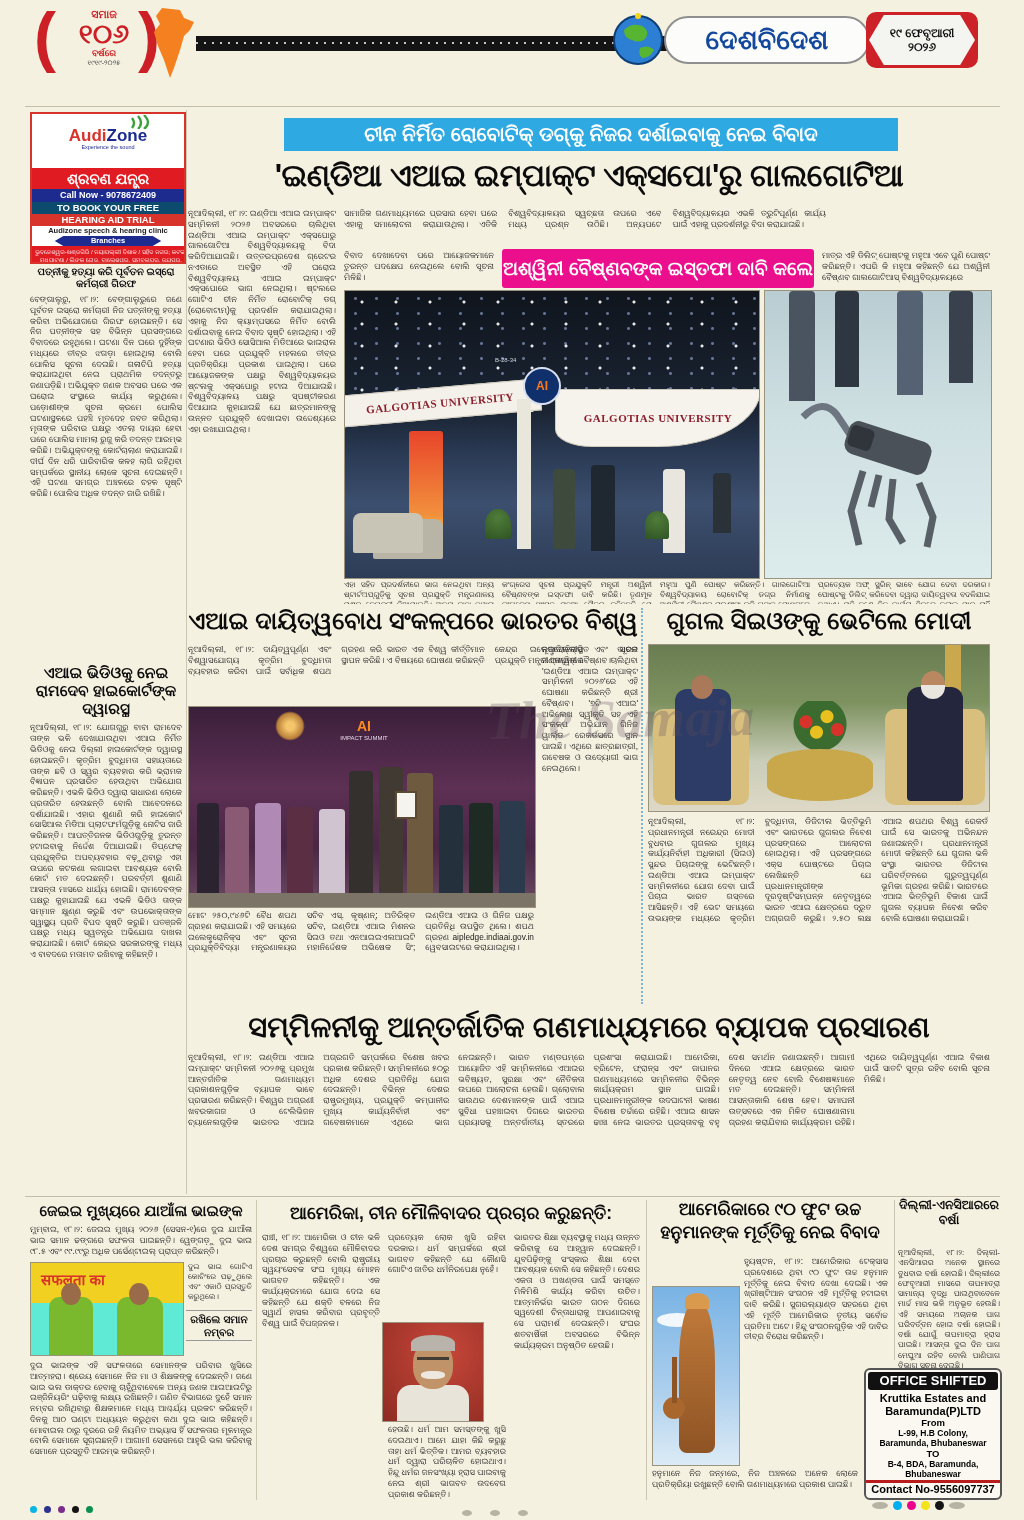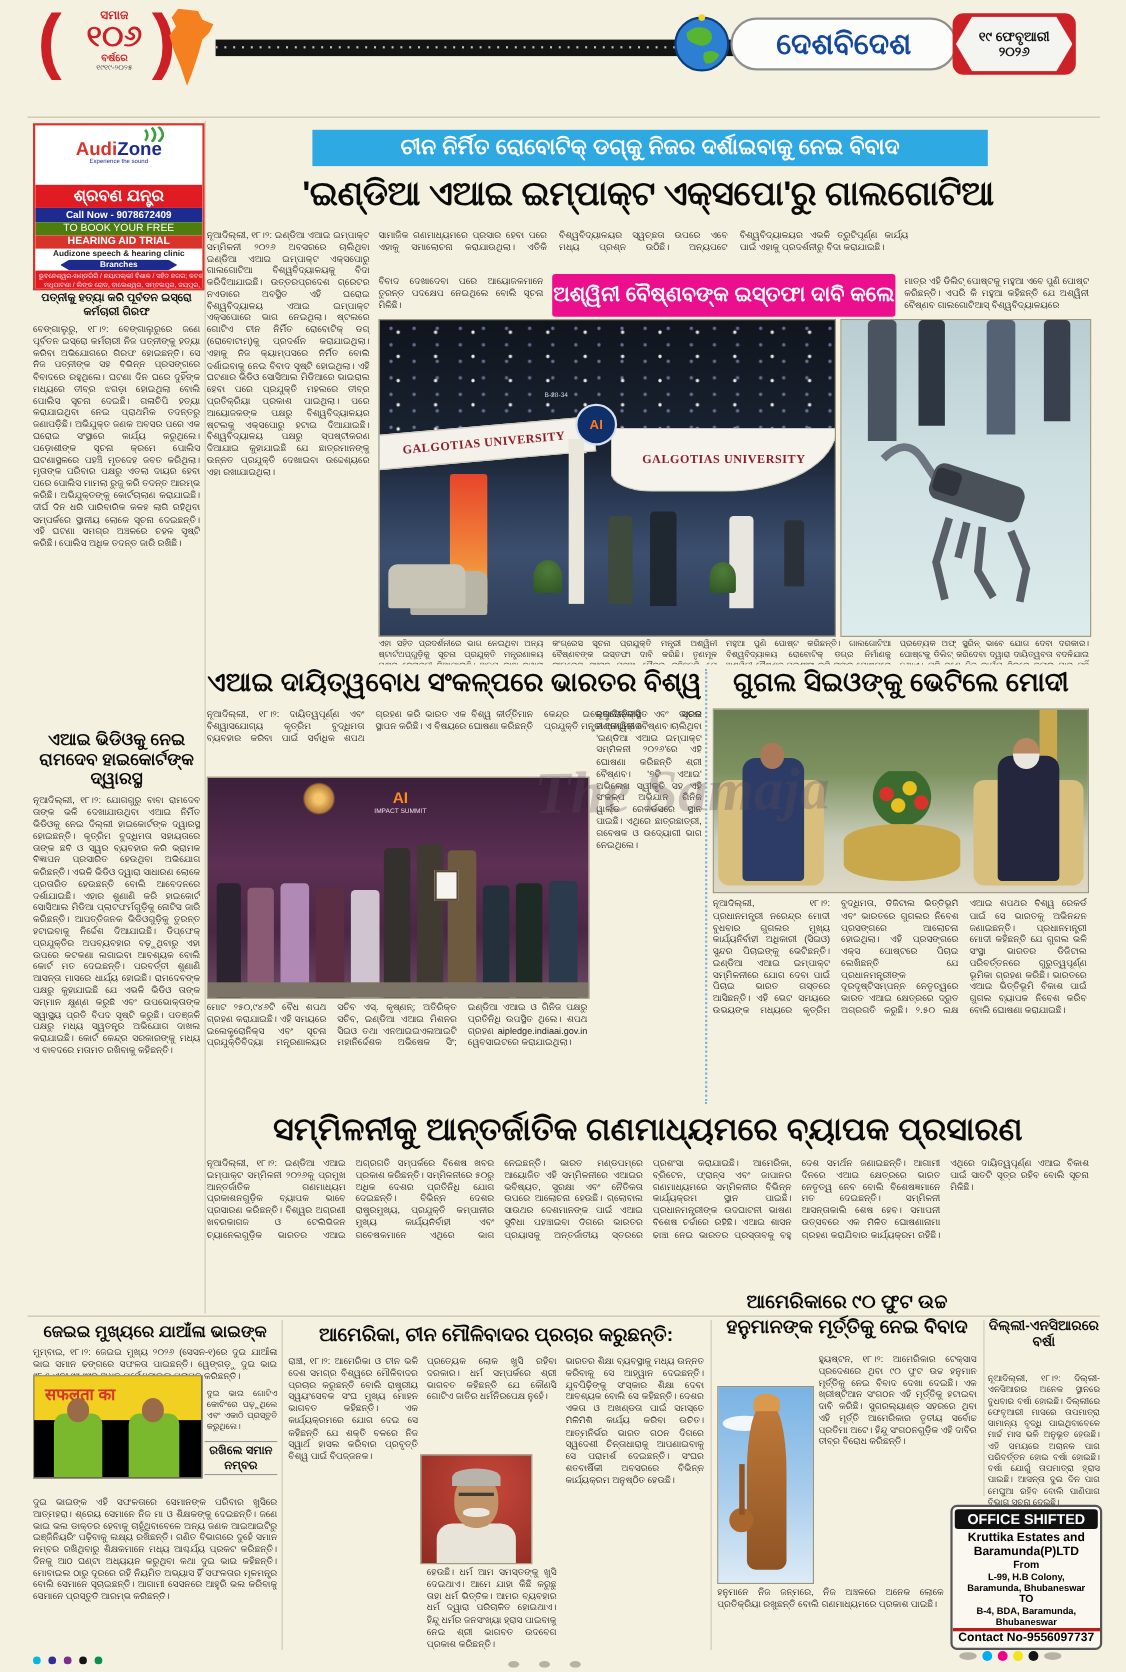--- a/index.html
+++ b/index.html
@@ -70,21 +70,21 @@
   <div class="abs" style="left:30px;top:112px;width:152px;height:148px;background:#fff;border:2px solid #d8342c;overflow:hidden">
     <svg class="abs" style="left:96px;top:1px;width:26px;height:14px" viewBox="0 0 26 14">
       <path d="M4 13 Q8 8 4 3 M10 14 Q16 8 10 1 M16 14 Q24 8 16 0" stroke="#3aa13a" stroke-width="2.4" fill="none"></path>
     </svg>
     <div class="adz-row" style="margin-top:13px;font-size:17px;font-weight:bold;line-height:1">
       <span style="color:#d8342c">Audi</span><span style="color:#1d2b8f">Zone</span>
     </div>
     <div class="adz-row" style="font-size:5.5px;color:#1d2b8f">Experience the sound</div>
     <div class="adz-row" style="margin-top:18px;background:#e11b22;color:#fff;font-size:15px;font-weight:bold;height:21px;line-height:21px">ଶ୍ରବଣ ଯନ୍ତ୍ର</div>
     <div class="adz-row" style="background:#1d2b8f;color:#fff;font-size:9px;font-weight:bold;height:13px;line-height:13px">Call Now - 9078672409</div>
-    <div class="adz-row" style="background:#4d7c0f;color:#fff;font-size:9.5px;font-weight:normal;height:12px;line-height:12px">TO BOOK YOUR FREE</div>
+    <div class="adz-row" style="background:#0c4a6e;color:#fff;font-size:9.5px;font-weight:bold;height:12px;line-height:12px">TO BOOK YOUR FREE</div>
     <div class="adz-row" style="background:#d8342c;color:#fff;font-size:9.5px;font-weight:bold;height:12px;line-height:12px">HEARING AID TRIAL</div>
     <div class="adz-row" style="font-size:7.5px;font-weight:bold;color:#222;height:10px;line-height:10px">Audizone speech &amp; hearing clinic</div>
     <div class="adz-row" style="background:#1d2b8f;color:#fff;font-size:7.5px;font-weight:bold;height:10px;line-height:10px;width:70%;margin:0 auto;clip-path:polygon(0 50%,8% 0,92% 0,100% 50%,92% 100%,8% 100%)">Branches</div>
     <div class="adz-row" style="background:#e11b22;color:#fff;font-size:6px;line-height:1.35;padding:2px 3px;height:40px">ଭୁବନେଶ୍ୱର-ଖଣ୍ଡଗିରି / ନୟାପଲ୍ଲୀ ବିଶାଳ / ସହିଦ ନଗର; କଟକ-ମଧୁପାଟଣା / ଲିଙ୍କ ରୋଡ, ବାଲେଶ୍ୱର, ସମ୍ବଲପୁର, ଜୟପୁର, ବ୍ରହ୍ମପୁର, ଭୋଗରାଇ, ରାଉରକେଲା ଏବଂ ଭବାନୀପାଟଣା</div>
   </div>
 
   <div class="abs" style="left:30px;top:266px;width:152px;height:396px">
     <div class="hl" style="font-size:10px;line-height:1.15">ପତ୍ନୀକୁ ହତ୍ୟା କରି ପୂର୍ବତନ ଇସ୍ରୋ କର୍ମଚାରୀ ଗିରଫ</div>
     <div class="news" style="margin-top:5px;height:352px">ବେଙ୍ଗାଲୁରୁ, ୧୮।୨: ବେଙ୍ଗାଲୁରୁରେ ଜଣେ ପୂର୍ବତନ ଇସ୍ରୋ କର୍ମଚାରୀ ନିଜ ପତ୍ନୀଙ୍କୁ ହତ୍ୟା କରିବା ଅଭିଯୋଗରେ ଗିରଫ ହୋଇଛନ୍ତି। ସେ ନିଜ ପତ୍ନୀଙ୍କ ସହ ବିଭିନ୍ନ ପ୍ରସଙ୍ଗରେ ବିବାଦରେ ରହୁଥିଲେ। ଘଟଣା ଦିନ ଘରେ ଦୁହିଁଙ୍କ ମଧ୍ୟରେ ତୀବ୍ର ଝଗଡ଼ା ହୋଇଥିଲା ବୋଲି ପୋଲିସ ସୂଚନା ଦେଇଛି। ଗଳାଚିପି ହତ୍ୟା କରାଯାଇଥିବା ନେଇ ପ୍ରାଥମିକ ତଦନ୍ତରୁ ଜଣାପଡ଼ିଛି। ଅଭିଯୁକ୍ତ ଜଣକ ଅବସର ପରେ ଏକ ଘରୋଇ ସଂସ୍ଥାରେ କାର୍ଯ୍ୟ କରୁଥିଲେ। ପଡ଼ୋଶୀଙ୍କ ସୂଚନା କ୍ରମେ ପୋଲିସ ଘଟଣାସ୍ଥଳରେ ପହଞ୍ଚି ମୃତଦେହ ଜବତ କରିଥିଲା। ମୃତାଙ୍କ ପରିବାର ପକ୍ଷରୁ ଏତଲା ଦାୟର ହେବା ପରେ ପୋଲିସ ମାମଲା ରୁଜୁ କରି ତଦନ୍ତ ଆରମ୍ଭ କରିଛି। ଅଭିଯୁକ୍ତଙ୍କୁ କୋର୍ଟଚାଲାଣ କରାଯାଇଛି। ଦୀର୍ଘ ଦିନ ଧରି ପାରିବାରିକ କଳହ ଲାଗି ରହିଥିବା ସମ୍ପର୍କରେ ସ୍ଥାନୀୟ ଲୋକେ ସୂଚନା ଦେଇଛନ୍ତି। ଏହି ଘଟଣା ସମଗ୍ର ଅଞ୍ଚଳରେ ଚହଳ ସୃଷ୍ଟି କରିଛି। ପୋଲିସ ଅଧିକ ତଦନ୍ତ ଜାରି ରଖିଛି।</div>
   </div>
@@ -194,21 +194,21 @@
   </div>
 
   <div class="abs rule-h" style="left:25px;top:1196px;width:975px"></div>
   <div class="abs rule-v" style="left:256px;top:1200px;height:300px"></div>
   <div class="abs rule-v" style="left:646px;top:1200px;height:300px"></div>
   <div class="abs rule-v" style="left:894px;top:1200px;height:160px"></div>
 
   <div class="abs" style="left:30px;top:1200px;width:222px;height:306px">
     <div class="hl" style="font-size:15px;height:22px;line-height:22px">ଜେଇଇ ମୁଖ୍ୟରେ ଯାଆଁଳା ଭାଇଙ୍କ ସଫଳତା</div>
     <div class="news" style="position:absolute;left:0;top:24px;width:222px;height:36px">ମୁମ୍ବାଇ, ୧୮।୨: ଜେଇଇ ମୁଖ୍ୟ ୨୦୨୬ (ସେସନ-୧)ରେ ଦୁଇ ଯାଆଁଳା ଭାଇ ସମାନ ଢଙ୍ଗରେ ସଫଳତା ପାଇଛନ୍ତି। ୱେଙ୍ଗଡ଼ୁ ଦୁଇ ଭାଇ ୯୮.୫ ଏବଂ ୯୯.୯୯ରୁ ଅଧିକ ପର୍ସେଣ୍ଟାଇଲ୍ ପ୍ରାପ୍ତ କରିଛନ୍ତି।</div>
-    <div class="photo" style="left:0;top:50px;width:152px;height:92px;background:#000000">
+    <div class="photo" style="left:0;top:62px;width:152px;height:92px;background:#5eead4">
       <div class="abs" style="left:0;top:0;width:100%;height:40px;background:#f2d022"></div>
       <div class="abs" style="left:10px;top:6px;font-size:15px;font-weight:bold;color:#d8332a">सफलता का</div>
       <div class="abs" style="left:18px;top:34px;width:44px;height:58px;background:#7ab82e;border-radius:10px 10px 0 0"></div>
       <div class="abs" style="left:30px;top:20px;width:20px;height:22px;background:#9a6b48;border-radius:50%"></div>
       <div class="abs" style="left:86px;top:34px;width:46px;height:58px;background:#7ab82e;border-radius:10px 10px 0 0"></div>
       <div class="abs" style="left:98px;top:20px;width:20px;height:22px;background:#9a6b48;border-radius:50%"></div>
     </div>
     <div class="news" style="position:absolute;left:158px;top:62px;width:64px;height:44px;font-size:7.6px">ଦୁଇ ଭାଇ ଗୋଟିଏ କୋଚିଂରେ ପଢ଼ୁଥିଲେ ଏବଂ ଏକାଠି ପ୍ରସ୍ତୁତି କରୁଥିଲେ।</div>
     <div class="hl" style="position:absolute;left:156px;top:110px;width:66px;font-size:10.5px;line-height:1.2;border-top:1px solid #999;border-bottom:1px solid #999;padding:2px 0">ରଖିଲେ ସମାନ ନମ୍ବର</div>
     <div class="news" style="position:absolute;left:0;top:160px;width:222px;height:146px">ଦୁଇ ଭାଇଙ୍କ ଏହି ସଫଳତାରେ ସେମାନଙ୍କ ପରିବାର ଖୁସିରେ ଆତ୍ମହରା। ଶ୍ରେୟ ସେମାନେ ନିଜ ମା ଓ ଶିକ୍ଷକଙ୍କୁ ଦେଇଛନ୍ତି। ଜଣେ ଭାଇ ଭଲ ଡାକ୍ତର ହେବାକୁ ଚାହୁଁଥିବାବେଳେ ଅନ୍ୟ ଜଣକ ଆଇଆଇଟିରୁ ଇଞ୍ଜିନିୟରିଂ ପଢ଼ିବାକୁ ଲକ୍ଷ୍ୟ ରଖିଛନ୍ତି। ଗଣିତ ବିଭାଗରେ ଦୁହେଁ ସମାନ ନମ୍ବର ରଖିଥିବାରୁ ଶିକ୍ଷକମାନେ ମଧ୍ୟ ଆଶ୍ଚର୍ଯ୍ୟ ପ୍ରକଟ କରିଛନ୍ତି। ଦିନକୁ ଆଠ ଘଣ୍ଟା ଅଧ୍ୟୟନ କରୁଥିବା କଥା ଦୁଇ ଭାଇ କହିଛନ୍ତି। ମୋବାଇଲ ଠାରୁ ଦୂରରେ ରହି ନିୟମିତ ଅଭ୍ୟାସ ହିଁ ସଫଳତାର ମୂଳମନ୍ତ୍ର ବୋଲି ସେମାନେ ସୂଚାଇଛନ୍ତି। ଆଗାମୀ ସେସନରେ ଆହୁରି ଭଲ କରିବାକୁ ସେମାନେ ପ୍ରସ୍ତୁତି ଆରମ୍ଭ କରିଛନ୍ତି।</div>
@@ -222,21 +222,21 @@
       <div class="abs" style="left:14px;top:62px;width:72px;height:36px;background:#e8e4da;border-radius:14px 14px 0 0"></div>
       <div class="abs" style="left:30px;top:18px;width:40px;height:48px;background:#c09468;border-radius:45%"></div>
       <div class="abs" style="left:28px;top:12px;width:44px;height:16px;background:#b9b4ab;border-radius:50% 50% 0 0"></div>
       <div class="abs" style="left:38px;top:48px;width:24px;height:8px;background:#ece8e0;border-radius:40%"></div>
       <div class="abs" style="left:34px;top:34px;width:32px;height:3px;background:#433c34"></div>
     </div>
     <div class="news" style="position:absolute;left:126px;top:224px;width:118px;height:82px">ହେଉଛି। ଧର୍ମ ଆମ ସମସ୍ତଙ୍କୁ ଖୁସି ଦେଇଥାଏ। ଆମେ ଯାହା କିଛି କରୁଛୁ ତାହା ଧର୍ମ ଭିତ୍ତିକ। ଆମର ବ୍ୟବହାର ଧର୍ମ ଦ୍ୱାରା ପରିଚାଳିତ ହୋଇଥାଏ। ହିନ୍ଦୁ ଧର୍ମର ଜନସଂଖ୍ୟା ହ୍ରାସ ପାଇବାକୁ ନେଇ ଶ୍ରୀ ଭାଗବତ ଉଦବେଗ ପ୍ରକାଶ କରିଛନ୍ତି।</div>
     <div class="news" style="position:absolute;left:252px;top:32px;width:126px;height:274px">ଭାରତର ଶିକ୍ଷା ବ୍ୟବସ୍ଥାକୁ ମଧ୍ୟ ଉନ୍ନତ କରିବାକୁ ସେ ଆହ୍ୱାନ ଦେଇଛନ୍ତି। ଯୁବପିଢ଼ିଙ୍କୁ ସଂସ୍କାର ଶିକ୍ଷା ଦେବା ଆବଶ୍ୟକ ବୋଲି ସେ କହିଛନ୍ତି। ଦେଶର ଏକତା ଓ ଅଖଣ୍ଡତା ପାଇଁ ସମସ୍ତେ ମିଳିମିଶି କାର୍ଯ୍ୟ କରିବା ଉଚିତ। ଆତ୍ମନିର୍ଭର ଭାରତ ଗଠନ ଦିଗରେ ସ୍ୱଦେଶୀ ଚିନ୍ତାଧାରାକୁ ଆପଣାଇବାକୁ ସେ ପରାମର୍ଶ ଦେଇଛନ୍ତି। ସଂଘର ଶତବାର୍ଷିକୀ ଅବସରରେ ବିଭିନ୍ନ କାର୍ଯ୍ୟକ୍ରମ ଅନୁଷ୍ଠିତ ହେଉଛି।</div>
   </div>
 
-  <div class="abs" style="left:652px;top:1172px;width:236px;height:308px">
+  <div class="abs" style="left:652px;top:1198px;width:236px;height:308px">
     <div class="hl" style="font-size:17.5px;line-height:1.3">ଆମେରିକାରେ ୯୦ ଫୁଟ ଉଚ୍ଚ</div>
     <div class="hl" style="font-size:17.5px;line-height:1.3">ହନୁମାନଙ୍କ ମୂର୍ତ୍ତିକୁ ନେଇ ବିବାଦ</div>
     <div class="photo" style="left:0;top:88px;width:86px;height:178px;background:linear-gradient(180deg,#79b3e4 0%,#a9cdec 55%,#dcebf6 100%)">
       <div class="abs" style="left:4px;top:26px;width:40px;height:14px;background:#f2f7fb;border-radius:50%"></div>
       <div class="abs" style="left:26px;top:16px;width:36px;height:150px;background:linear-gradient(180deg,#c07a3a,#8f5424);border-radius:40% 40% 8px 8px"></div>
       <div class="abs" style="left:32px;top:6px;width:24px;height:16px;background:#d99a4d;border-radius:50% 50% 0 0"></div>
       <div class="abs" style="left:10px;top:110px;width:22px;height:22px;background:#a9672e;border-radius:50%"></div>
       <div class="abs" style="left:19px;top:70px;width:5px;height:46px;background:#8f5424"></div>
     </div>
     <div class="news" style="position:absolute;left:92px;top:58px;width:144px;height:208px">ହ୍ୟୁଷ୍ଟନ, ୧୮।୨: ଆମେରିକାର ଟେକ୍ସାସ ପ୍ରଦେଶରେ ଥିବା ୯୦ ଫୁଟ ଉଚ୍ଚ ହନୁମାନ ମୂର୍ତ୍ତିକୁ ନେଇ ବିବାଦ ଦେଖା ଦେଇଛି। ଏକ ଖ୍ରୀଷ୍ଟିଆନ ସଂଗଠନ ଏହି ମୂର୍ତ୍ତିକୁ ହଟାଇବା ଦାବି କରିଛି। ସୁଗରଲ୍ୟାଣ୍ଡ ସହରରେ ଥିବା ଏହି ମୂର୍ତ୍ତି ଆମେରିକାର ତୃତୀୟ ସର୍ବୋଚ୍ଚ ପ୍ରତିମା ଅଟେ। ହିନ୍ଦୁ ସଂଗଠନଗୁଡ଼ିକ ଏହି ଦାବିର ତୀବ୍ର ବିରୋଧ କରିଛନ୍ତି।</div>

